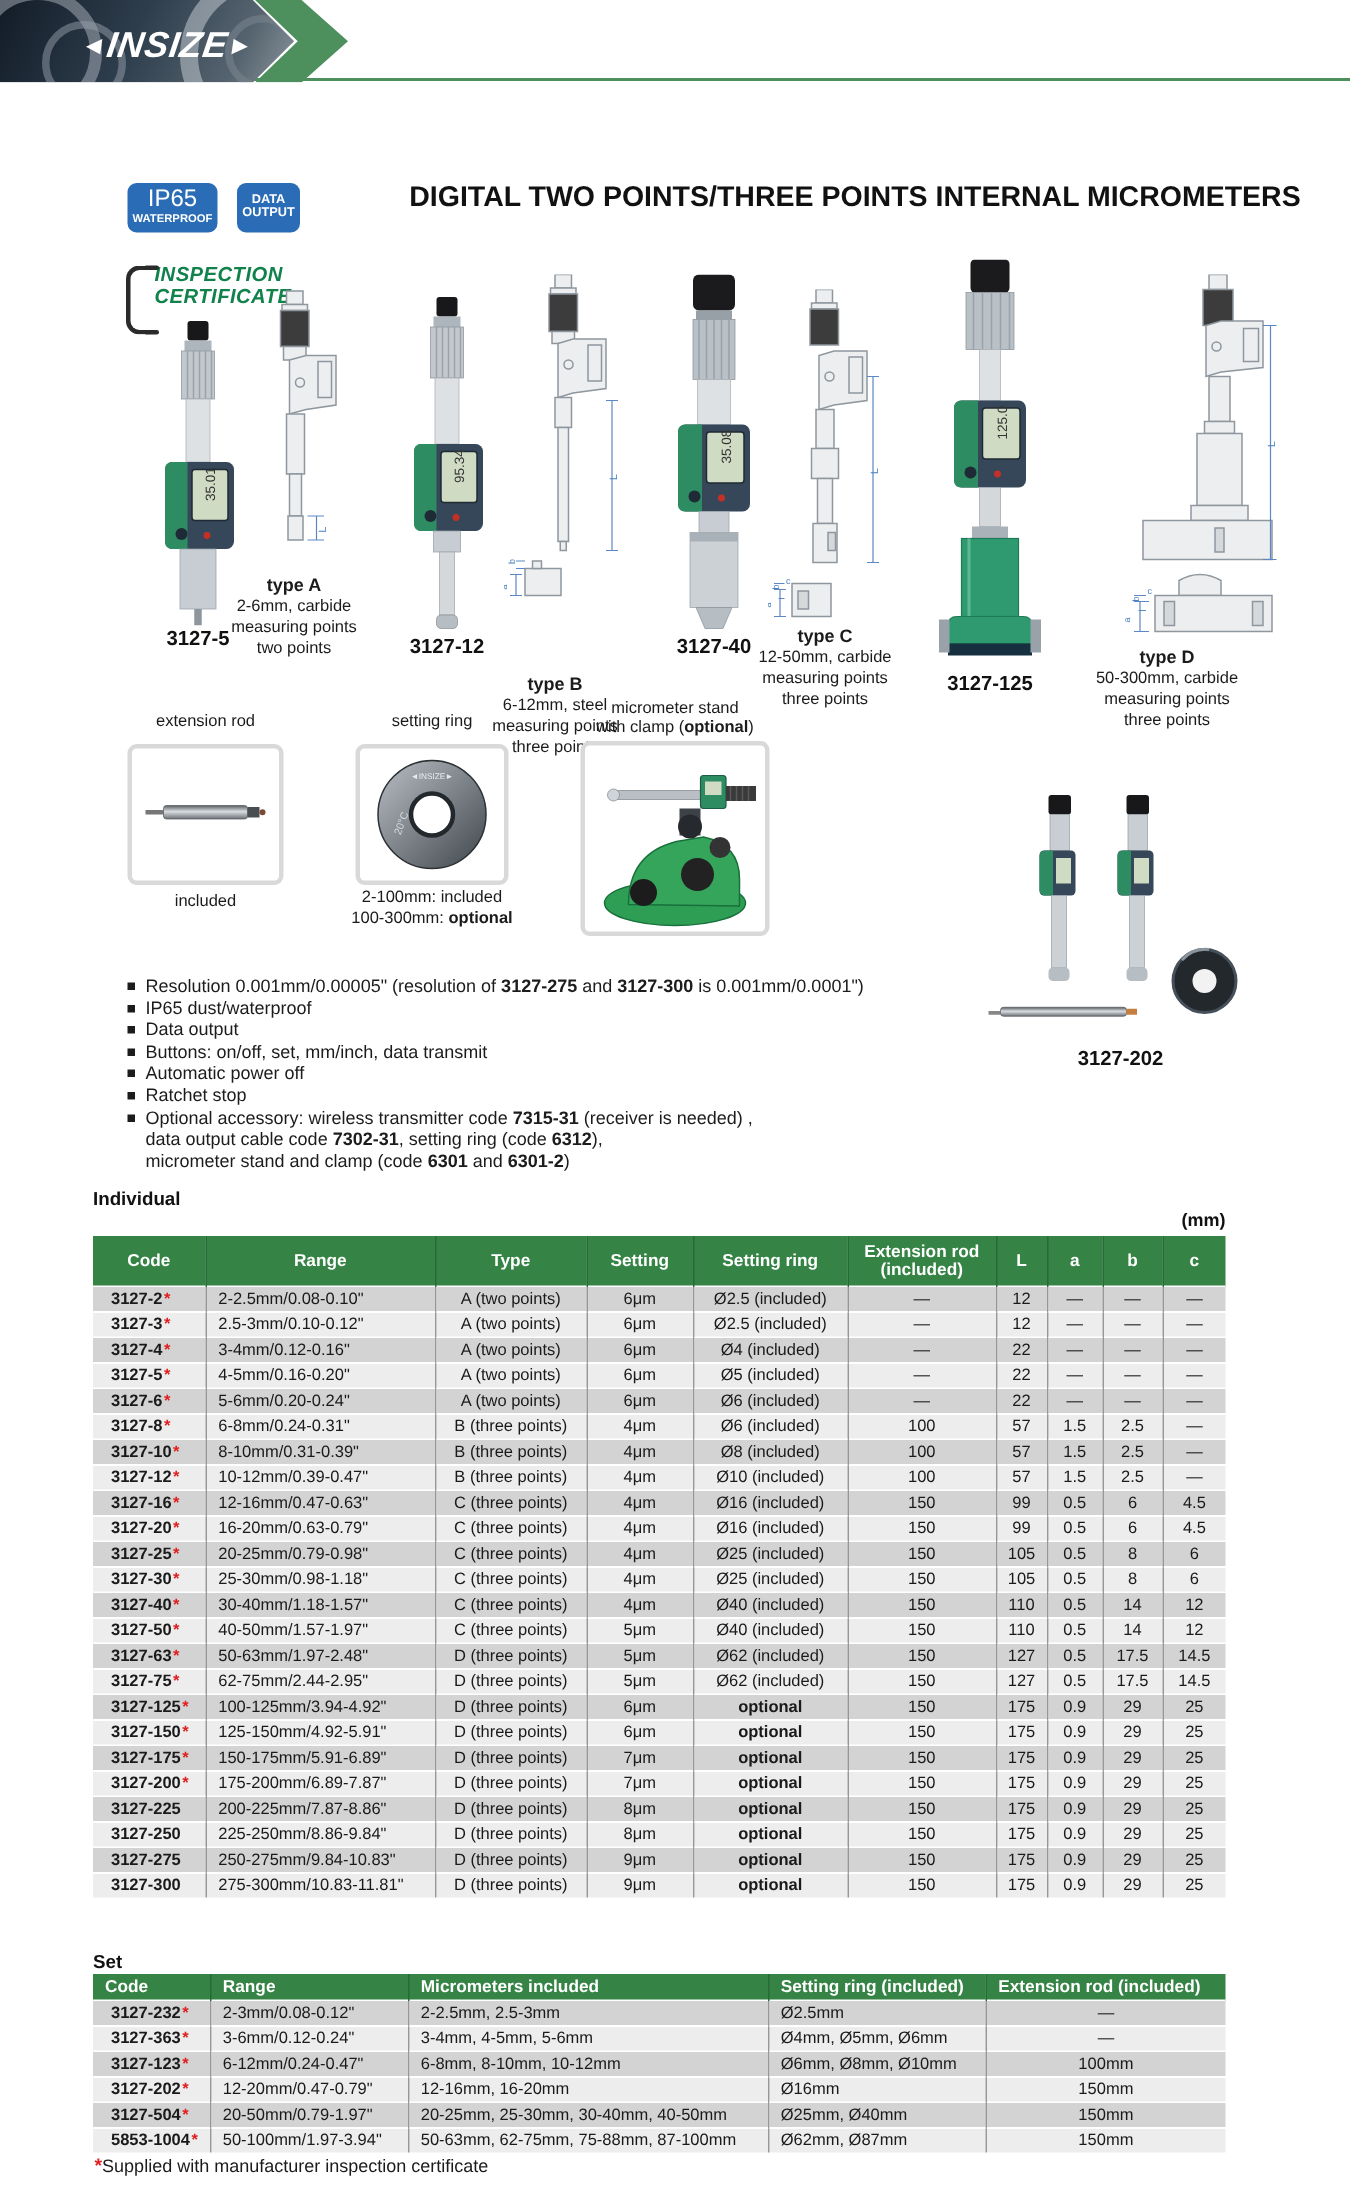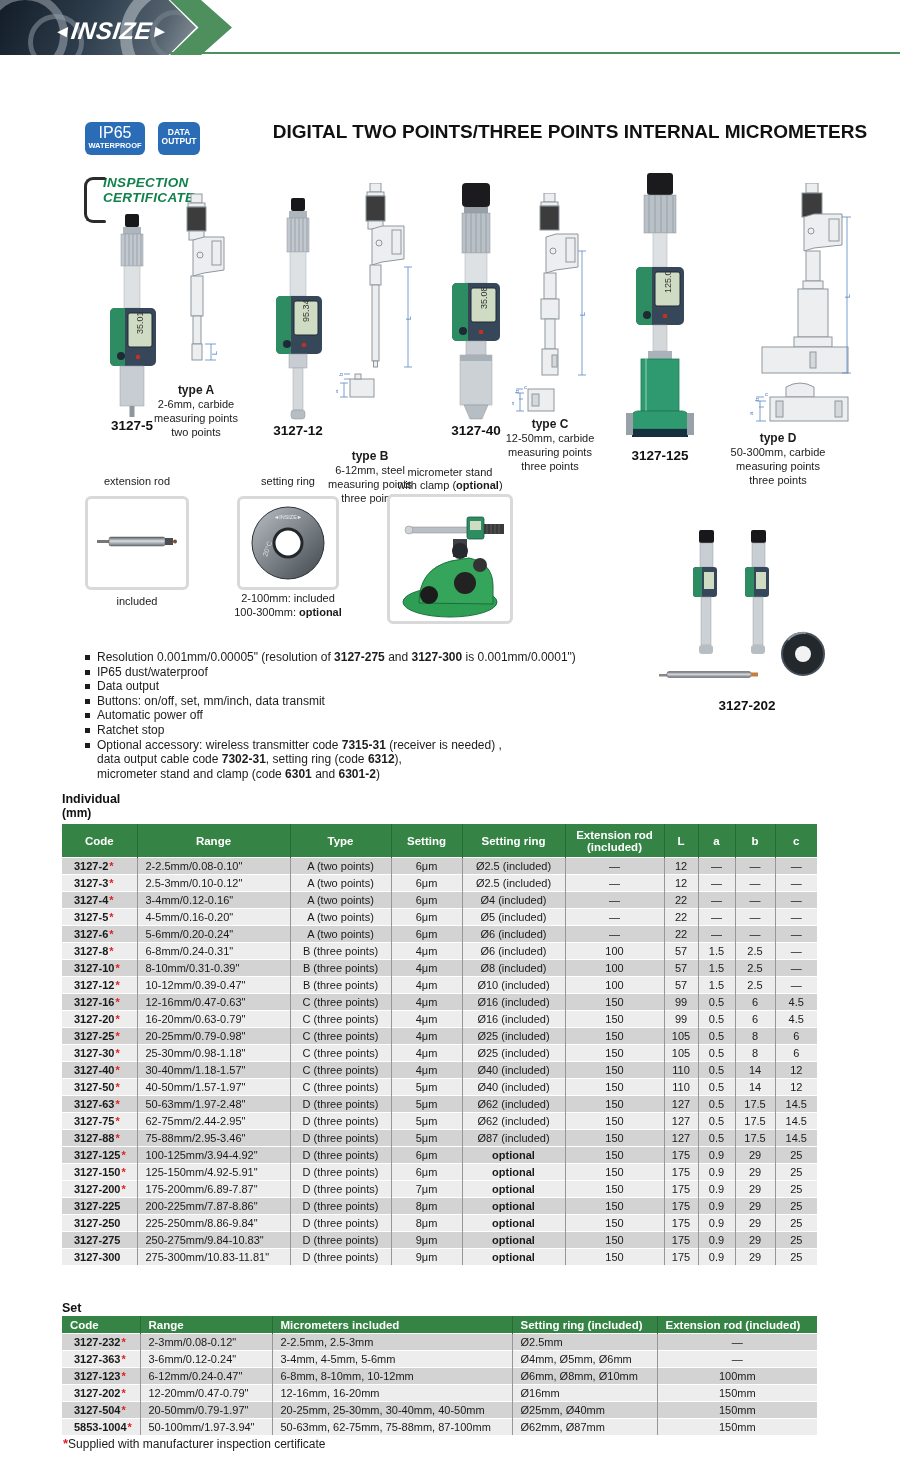--- a/index.html
+++ b/index.html
@@ -56,21 +56,21 @@
   .bold{font-weight:bold;}
 
   
   .features{top:650px;left:85px;width:620px;font-size:12px;line-height:14.6px;color:#1c1c1c;}
   .feat-row{display:flex;}
   .feat-bullet{width:5px;height:5px;background:#1c1c1c;margin:5px 7px 0 0;flex:none;}
   .feat-text b{font-weight:bold;}
 
   
   .sec-label{font-weight:bold;font-size:12.5px;color:#111;}
-  .unit-label{font-weight:bold;font-size:12px;color:#111;}
+  .unit-label{font-weight:bold;font-size:12px;color:#111;text-align:right;}
 
   
   table{border-collapse:collapse;table-layout:fixed;}
   .dtab{width:755px;font-size:11px;}
   .dtab th{background:#358445;color:#fff;font-weight:bold;font-size:11.5px;
     border-left:1px solid #276b38;white-space:pre-line;padding:0 2px;}
   .dtab th:first-child{border-left:none;}
   .ind th{height:33px;}
   .set th{height:17px;text-align:left;padding-left:8px;}
   .dtab td{border-left:1px solid #979797;border-top:1px solid #fff;height:16px;
@@ -683,48 +683,48 @@
           <td>D (three points)</td>
           <td>5μm</td>
           <td>Ø62 (included)</td>
           <td>150</td>
           <td>127</td>
           <td>0.5</td>
           <td>17.5</td>
           <td>14.5</td>
         </tr>
         <tr class="odd">
-          <td class="code"><span>3127-88</span><span class="star">*</span></td>
-          <td class="lft">75-88mm/2.95-3.46"</td>
-          <td>D (three points)</td>
-          <td>5μm</td>
-          <td>Ø87 (included)</td>
-          <td>150</td>
-          <td>127</td>
-          <td>0.5</td>
-          <td>17.5</td>
-          <td>14.5</td>
-        </tr>
-        <tr class="odd">
           <td class="code"><span>3127-125</span><span class="star">*</span></td>
           <td class="lft">100-125mm/3.94-4.92"</td>
           <td>D (three points)</td>
           <td>6μm</td>
           <td class="opt">optional</td>
           <td>150</td>
           <td>175</td>
           <td>0.9</td>
           <td>29</td>
           <td>25</td>
         </tr>
         <tr class="even">
           <td class="code"><span>3127-150</span><span class="star">*</span></td>
           <td class="lft">125-150mm/4.92-5.91"</td>
           <td>D (three points)</td>
           <td>6μm</td>
+          <td class="opt">optional</td>
+          <td>150</td>
+          <td>175</td>
+          <td>0.9</td>
+          <td>29</td>
+          <td>25</td>
+        </tr>
+        <tr class="odd">
+          <td class="code"><span>3127-175</span><span class="star">*</span></td>
+          <td class="lft">150-175mm/5.91-6.89"</td>
+          <td>D (three points)</td>
+          <td>7μm</td>
           <td class="opt">optional</td>
           <td>150</td>
           <td>175</td>
           <td>0.9</td>
           <td>29</td>
           <td>25</td>
         </tr>
         <tr class="even">
           <td class="code"><span>3127-200</span><span class="star">*</span></td>
           <td class="lft">175-200mm/6.89-7.87"</td>

